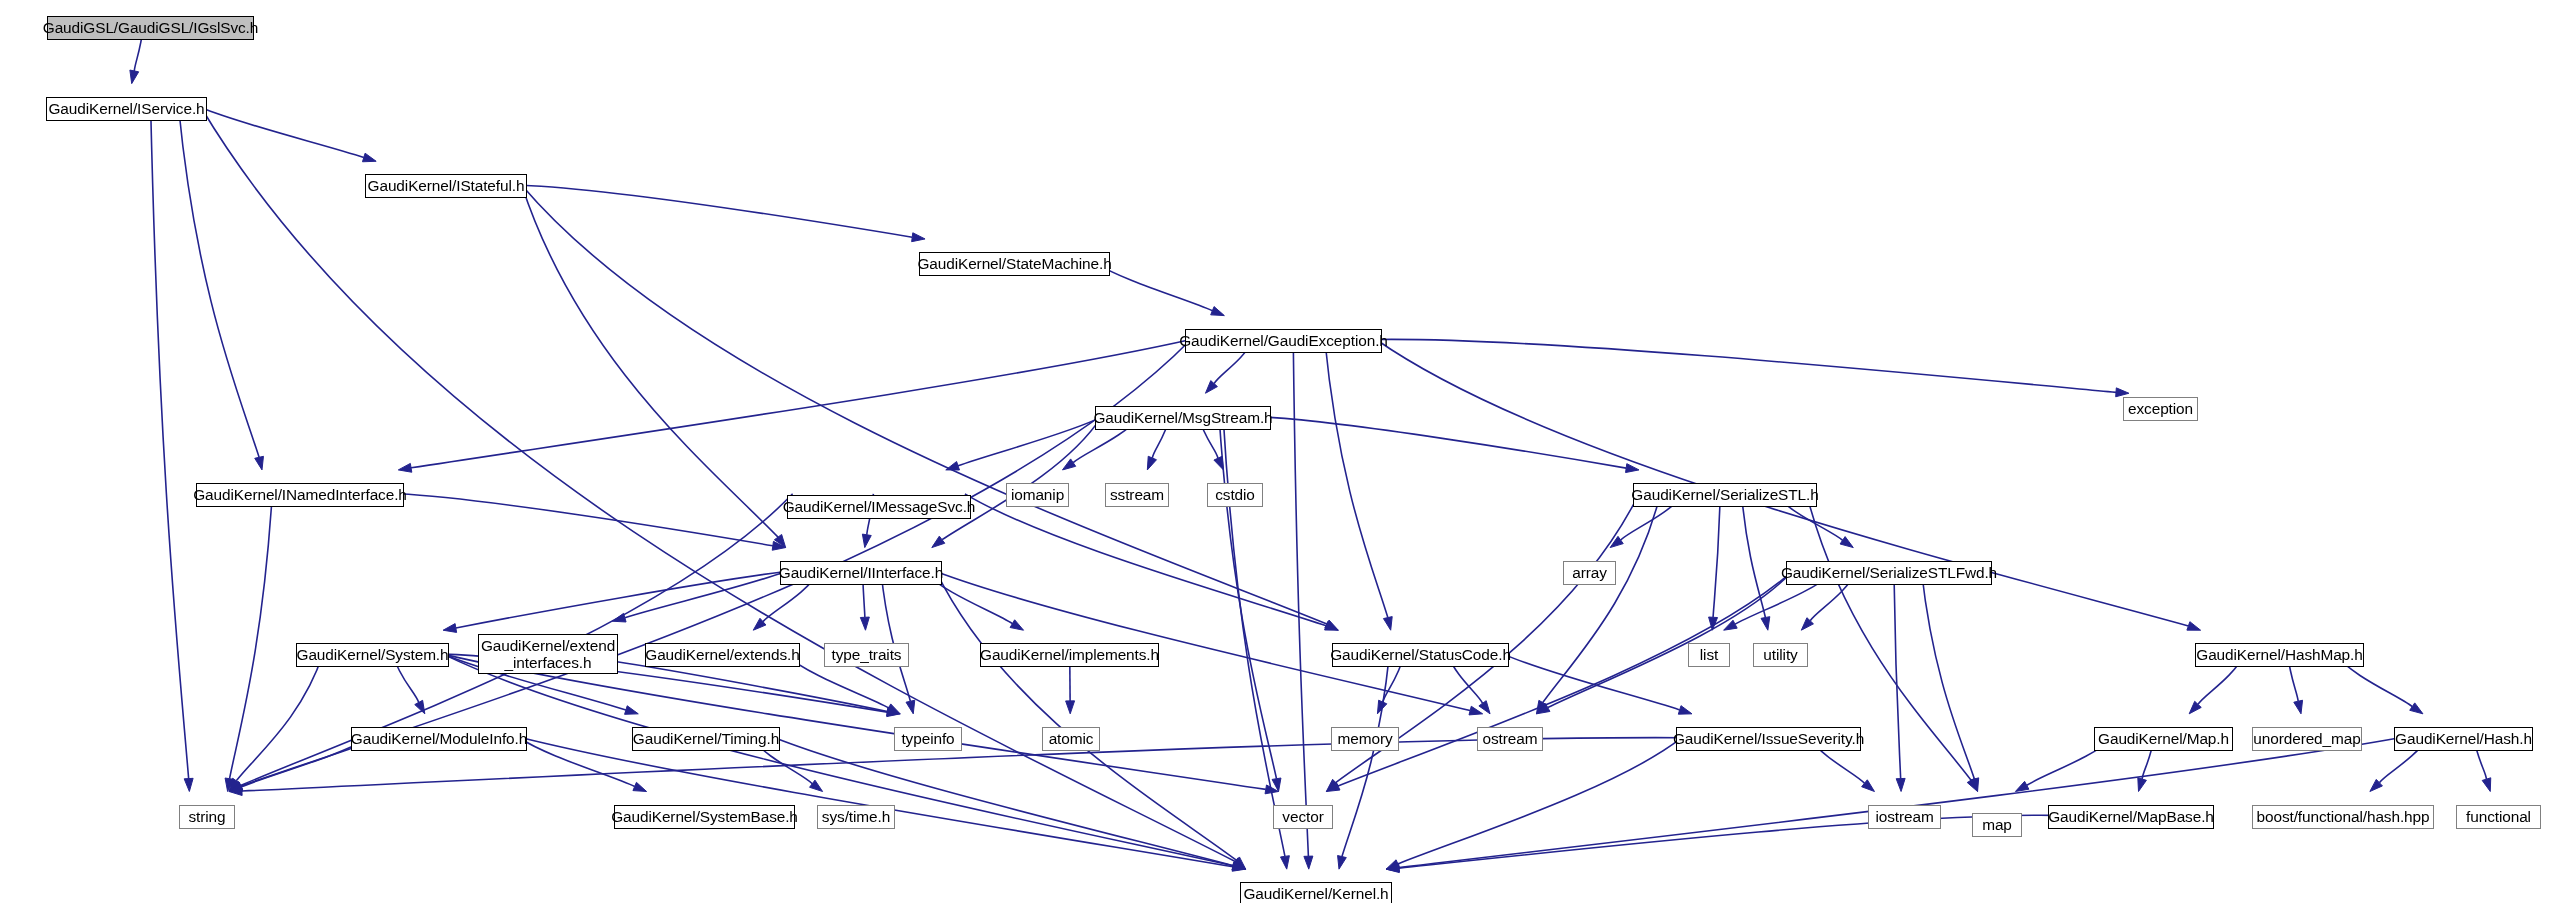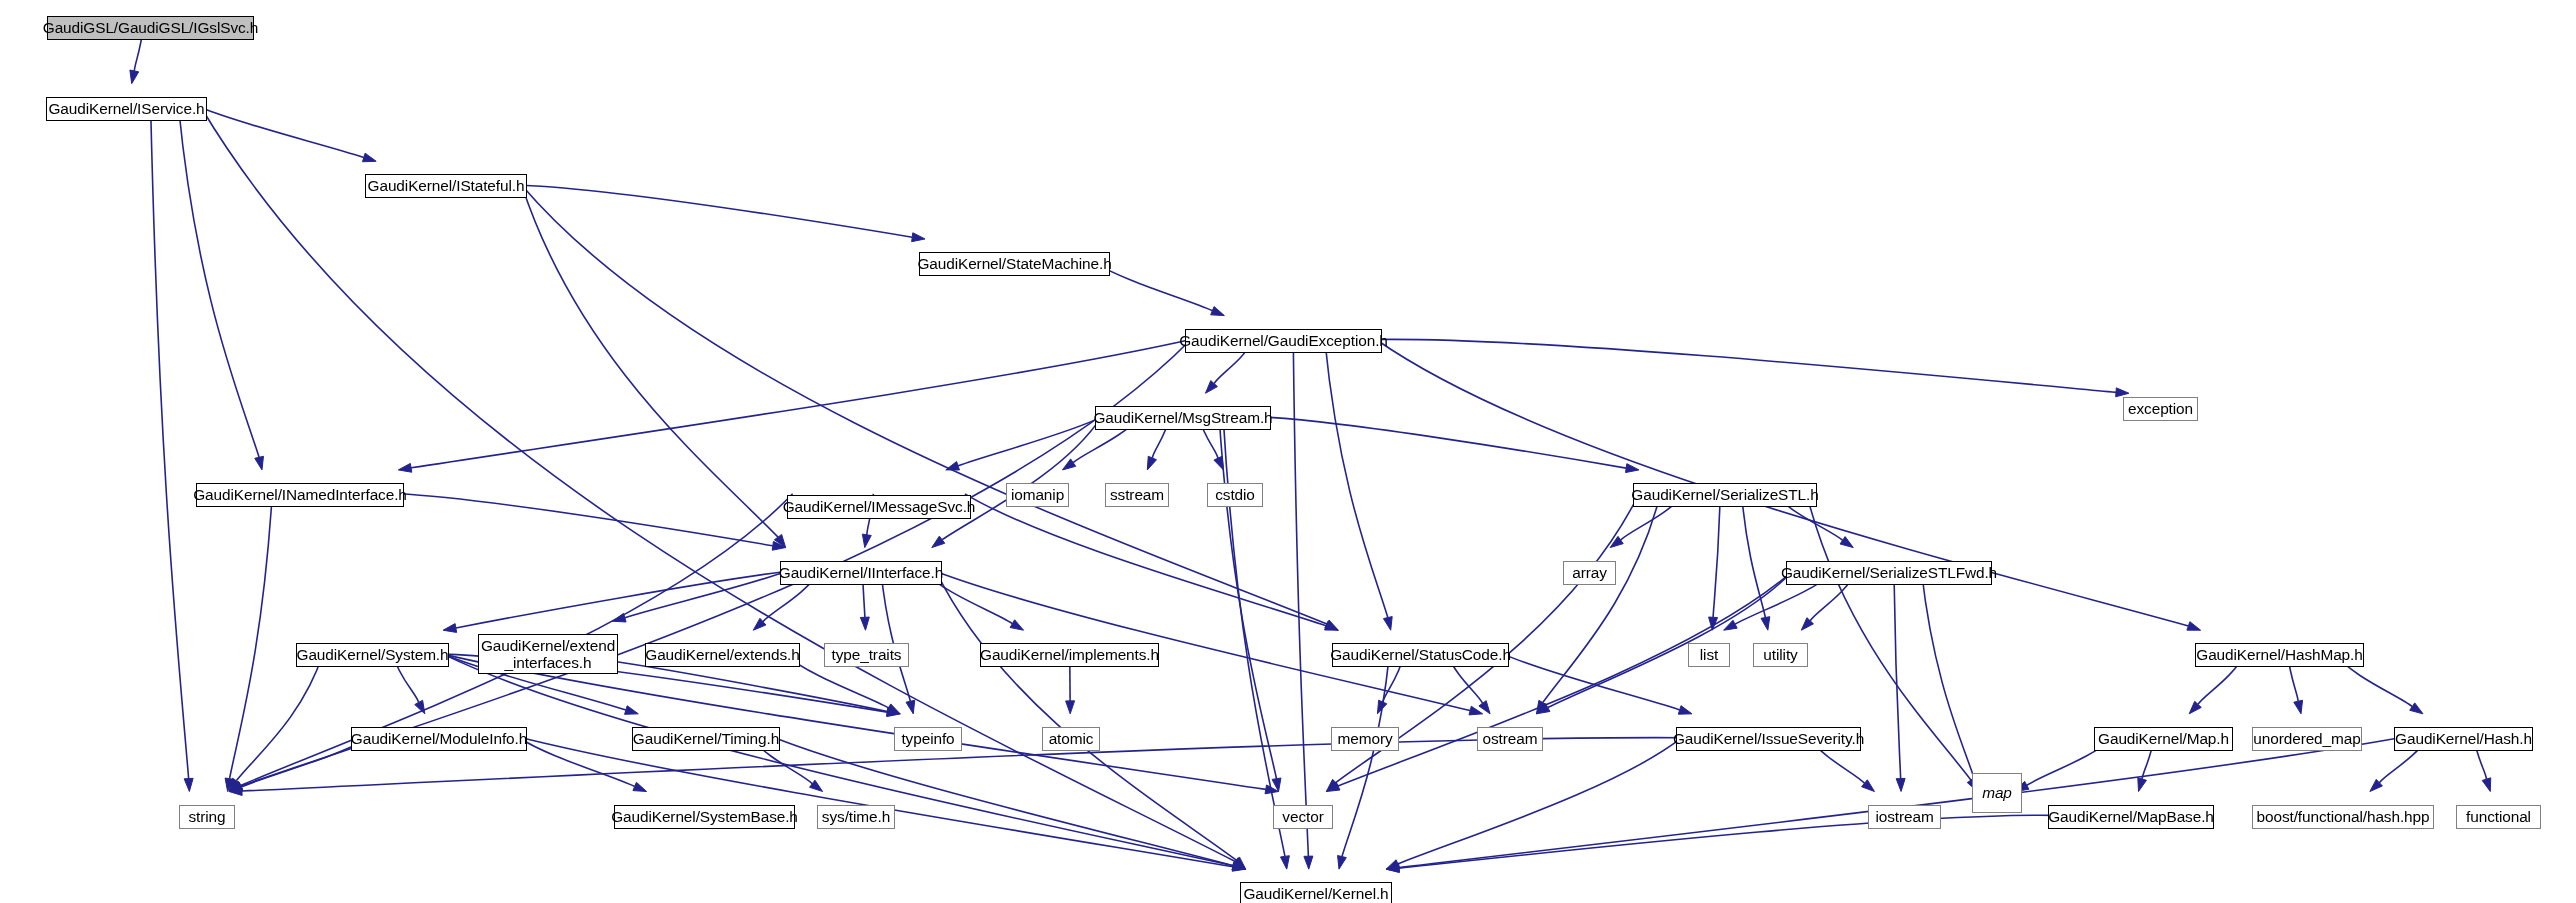--- a/index.html
+++ b/index.html
@@ -423,20 +423,20 @@
       <div class="node kind-system" style="left: 1477px; top: 714px; width: 66px; height: 24px;"><span class="label">ostream</span></div>
       <div class="node kind-project" style="left: 1676px; top: 714px; width: 185px; height: 24px;"><span class="label">GaudiKernel/IssueSeverity.h</span></div>
       <div class="node kind-project" style="left: 2094px; top: 714px; width: 139px; height: 24px;"><span class="label">GaudiKernel/Map.h</span></div>
       <div class="node kind-system" style="left: 2252px; top: 714px; width: 110px; height: 24px;"><span class="label">unordered_map</span></div>
       <div class="node kind-project" style="left: 2394px; top: 714px; width: 139px; height: 24px;"><span class="label">GaudiKernel/Hash.h</span></div>
       <div class="node kind-project" style="left: 614px; top: 792px; width: 181px; height: 24px;"><span class="label">GaudiKernel/SystemBase.h</span></div>
       <div class="node kind-system" style="left: 817px; top: 792px; width: 78px; height: 24px;"><span class="label">sys/time.h</span></div>
       <div class="node kind-system" style="left: 179px; top: 792px; width: 56px; height: 24px;"><span class="label">string</span></div>
       <div class="node kind-system" style="left: 1273px; top: 792px; width: 60px; height: 24px;"><span class="label">vector</span></div>
       <div class="node kind-system" style="left: 1868px; top: 792px; width: 73px; height: 24px;"><span class="label">iostream</span></div>
-      <div class="node kind-system" style="left: 1972px; top: 760px; width: 50px; height: 40px; font-style: italic;"><span class="label">map</span></div>
+      <div class="node kind-system" style="left: 1972px; top: 800px; width: 50px; height: 24px;"><span class="label">map</span></div>
       <div class="node kind-project" style="left: 2048px; top: 792px; width: 166px; height: 24px;"><span class="label">GaudiKernel/MapBase.h</span></div>
       <div class="node kind-system" style="left: 2252px; top: 792px; width: 182px; height: 24px;"><span class="label">boost/functional/hash.hpp</span></div>
       <div class="node kind-system" style="left: 2456px; top: 792px; width: 85px; height: 24px;"><span class="label">functional</span></div>
       <div class="node kind-project" style="left: 1240px; top: 869px; width: 152px; height: 24px;"><span class="label">GaudiKernel/Kernel.h</span></div>
     </div>
 </div>
 
 
 </body></html>

